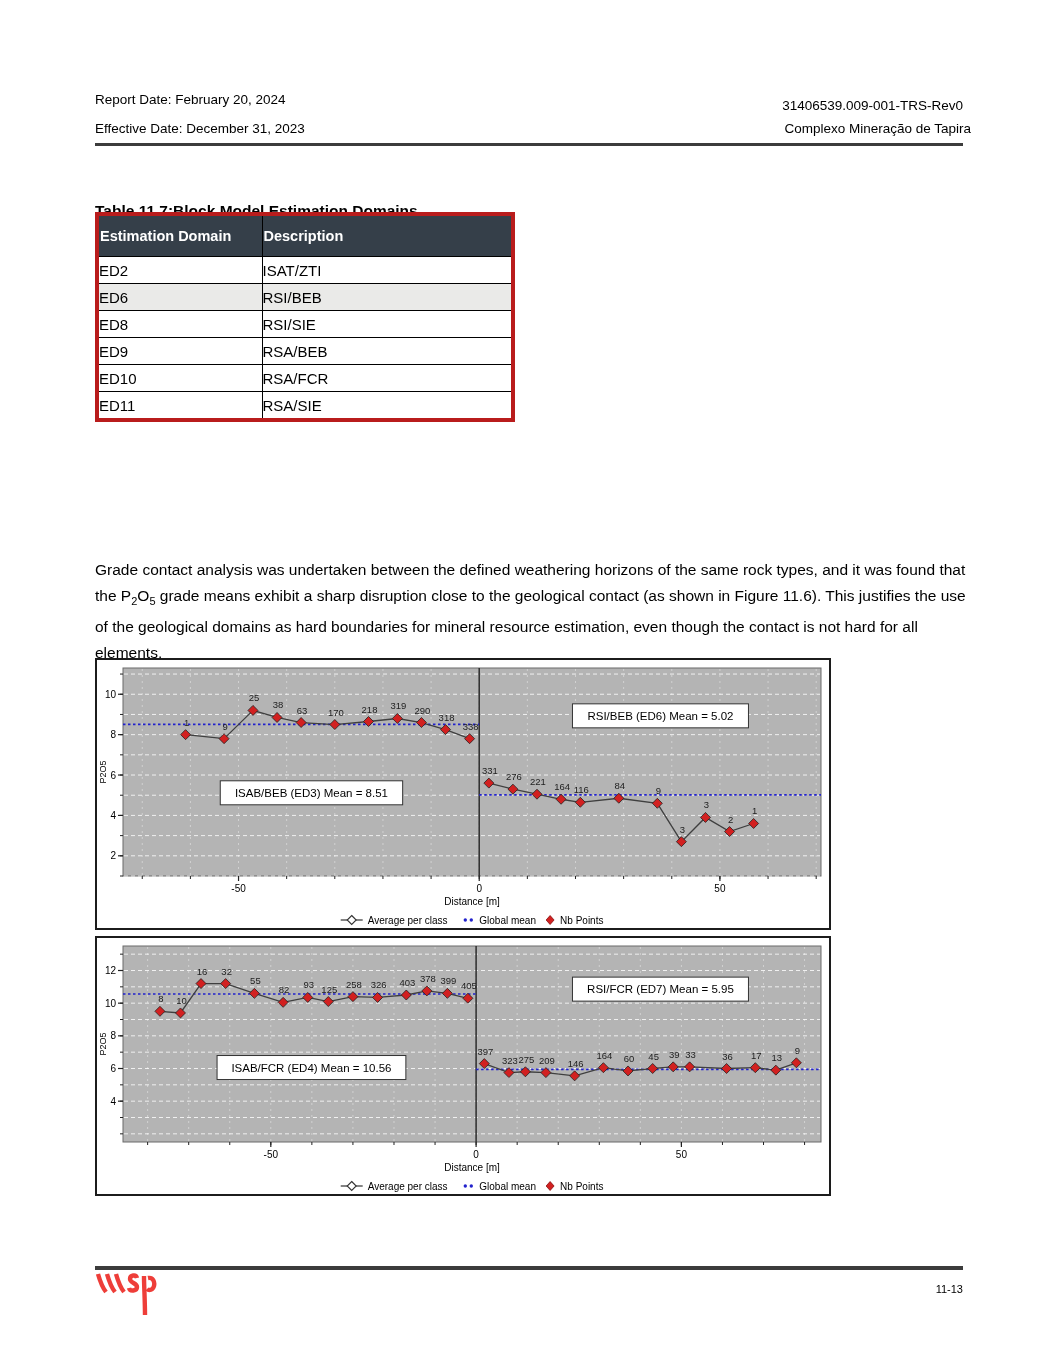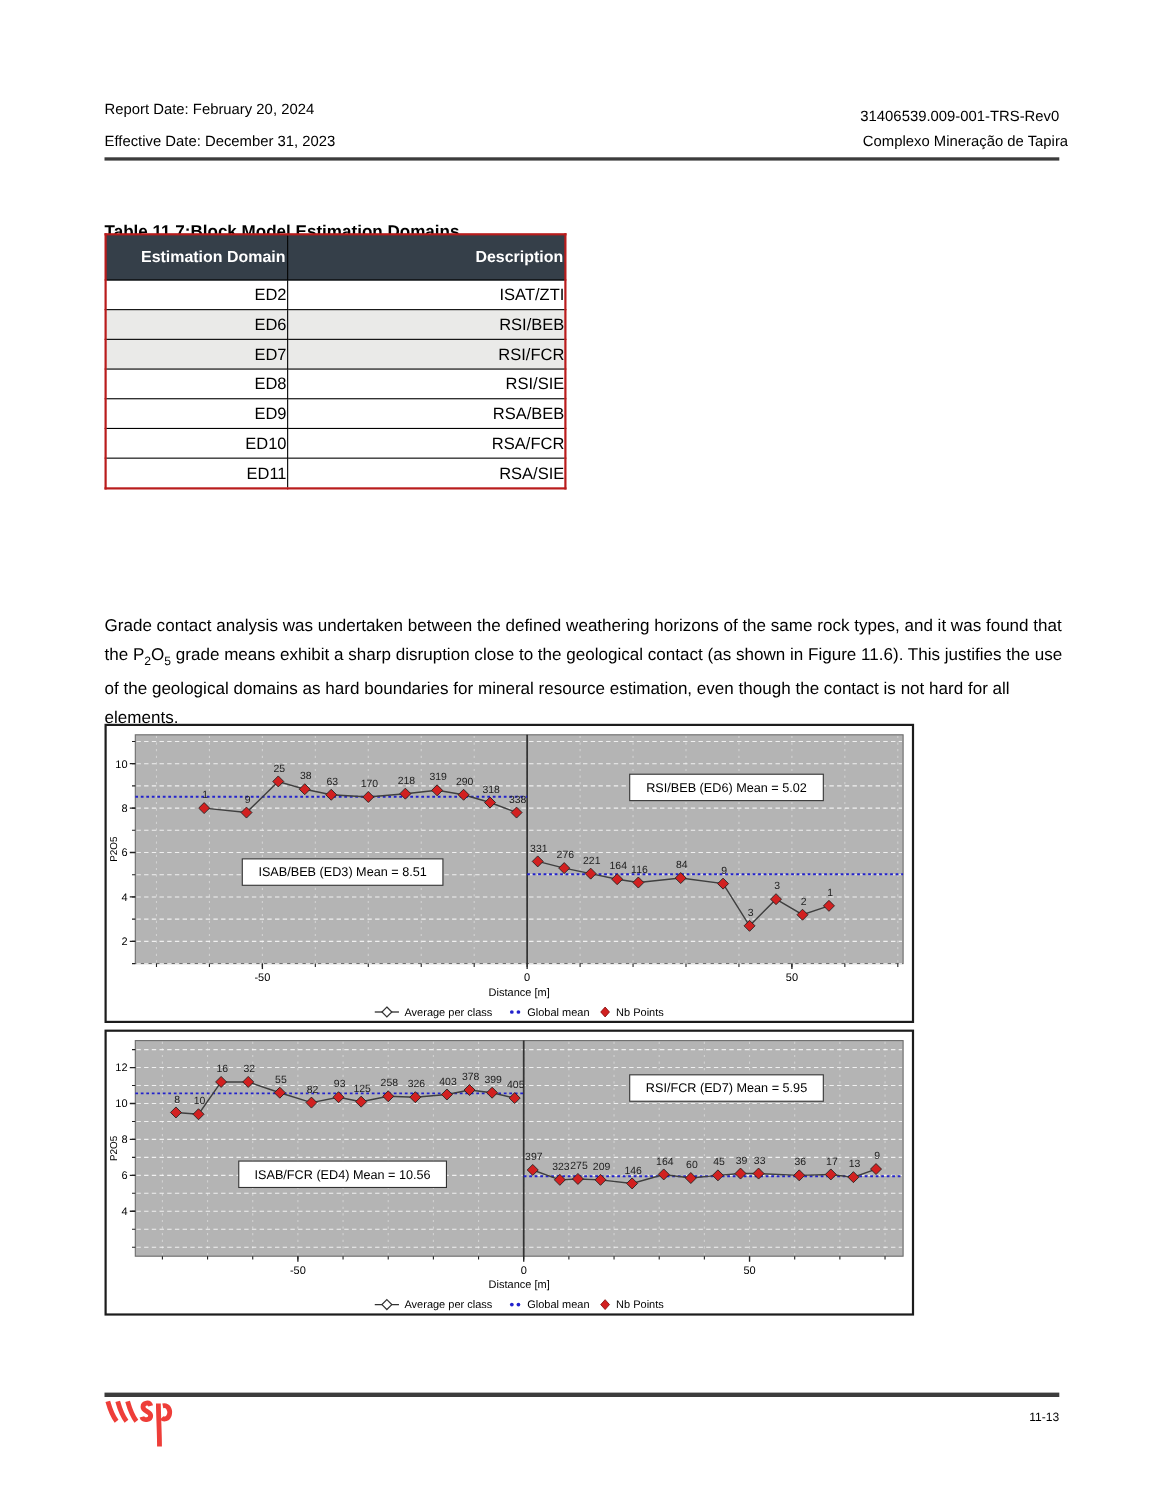--- a/index.html
+++ b/index.html
@@ -8,21 +8,21 @@
     font-family:"Liberation Sans", sans-serif; color:#000; overflow:hidden;
   }
   .hdr { position:absolute; font-size:13.5px; }
   .hdr-l1 { left:95px; top:92px; }
   .hdr-l2 { left:95px; top:121px; }
   .hdr-r1 { right:92px; top:98px; text-align:center; }
   .hdr-r2 { right:84px; top:121px; text-align:right; }
   .hdr-rule { position:absolute; left:95px; right:92px; top:143px; height:3px; background:var(--rule,#3c3c3c); }
 
   .tbl-title { position:absolute; left:95px; top:186px; font-size:15.5px; font-weight:bold;margin-top:16px; }
-  table.est { position:absolute; left:95px; top:212px; width:420px; border-collapse:collapse; text-align:right; font-size:15px; border:2px solid #b91c1c; table-layout:fixed; }
+  table.est { position:absolute; left:95px; top:212px; width:420px; border-collapse:collapse; text-align:left; font-size:15px; border:4px solid #b91c1c; table-layout:fixed; }
   table.est th { height:38px; background:var(--thbg,#353f49); color:#fff; font-weight:bold; border:1px solid #000; font-size:14.5px; }
   table.est td { height:26px; border:1px solid #000; padding:0; }
   table.est col.c1 { width:165px; }
   table.est tr.shaded td { background:var(--shade,#eaeae8); }
 
   .para { position:absolute; left:95px; top:557px; width:876px; font-size:15.5px; line-height:26px; }
   .para sub { font-size:11px; }
 
   .chart-frame { position:absolute; left:95px; width:732px; background:#fff; border:2px solid #1c1c1c; }
   #chart0 { top:658px; height:268px; }
@@ -58,24 +58,20 @@
       </tr>
     </thead>
     <tbody>
       <tr>
           <td>ED2</td>
           <td>ISAT/ZTI</td>
         </tr>
       <tr class="shaded">
           <td>ED6</td>
           <td>RSI/BEB</td>
-        </tr>
-      <tr class="shaded">
-          <td>ED7</td>
-          <td>RSI/FCR</td>
         </tr>
       <tr>
           <td>ED8</td>
           <td>RSI/SIE</td>
         </tr>
       <tr>
           <td>ED9</td>
           <td>RSA/BEB</td>
         </tr>
       <tr>

